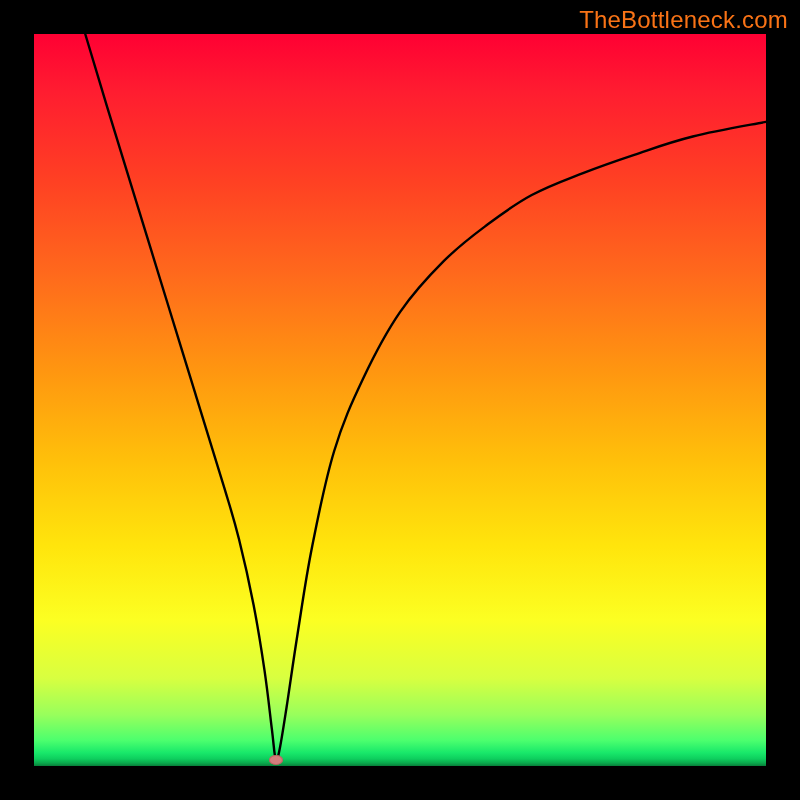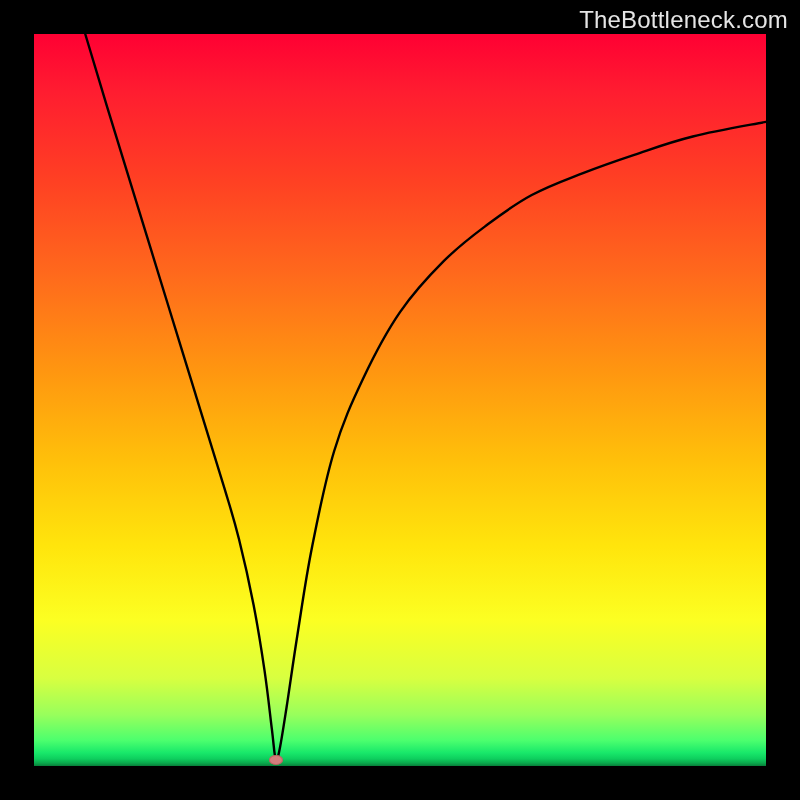--- a/index.html
+++ b/index.html
@@ -40,21 +40,21 @@
       #18e86a 98.2%,
       #0ecf5e 99.0%,
       #0aa84c 99.6%,
       #087f3a 100%
     );
   }
   .watermark {
     position: absolute;
     top: 6px;
     right: 12px;
-    color: #e5e5e5;
+    color: #f97316;
     font-size: 24px;
     letter-spacing: 0.2px;
     font-weight: 400;
     user-select: none;
   }
   svg.curve {
     position: absolute;
     left: 0;
     top: 0;
     width: 732px;

